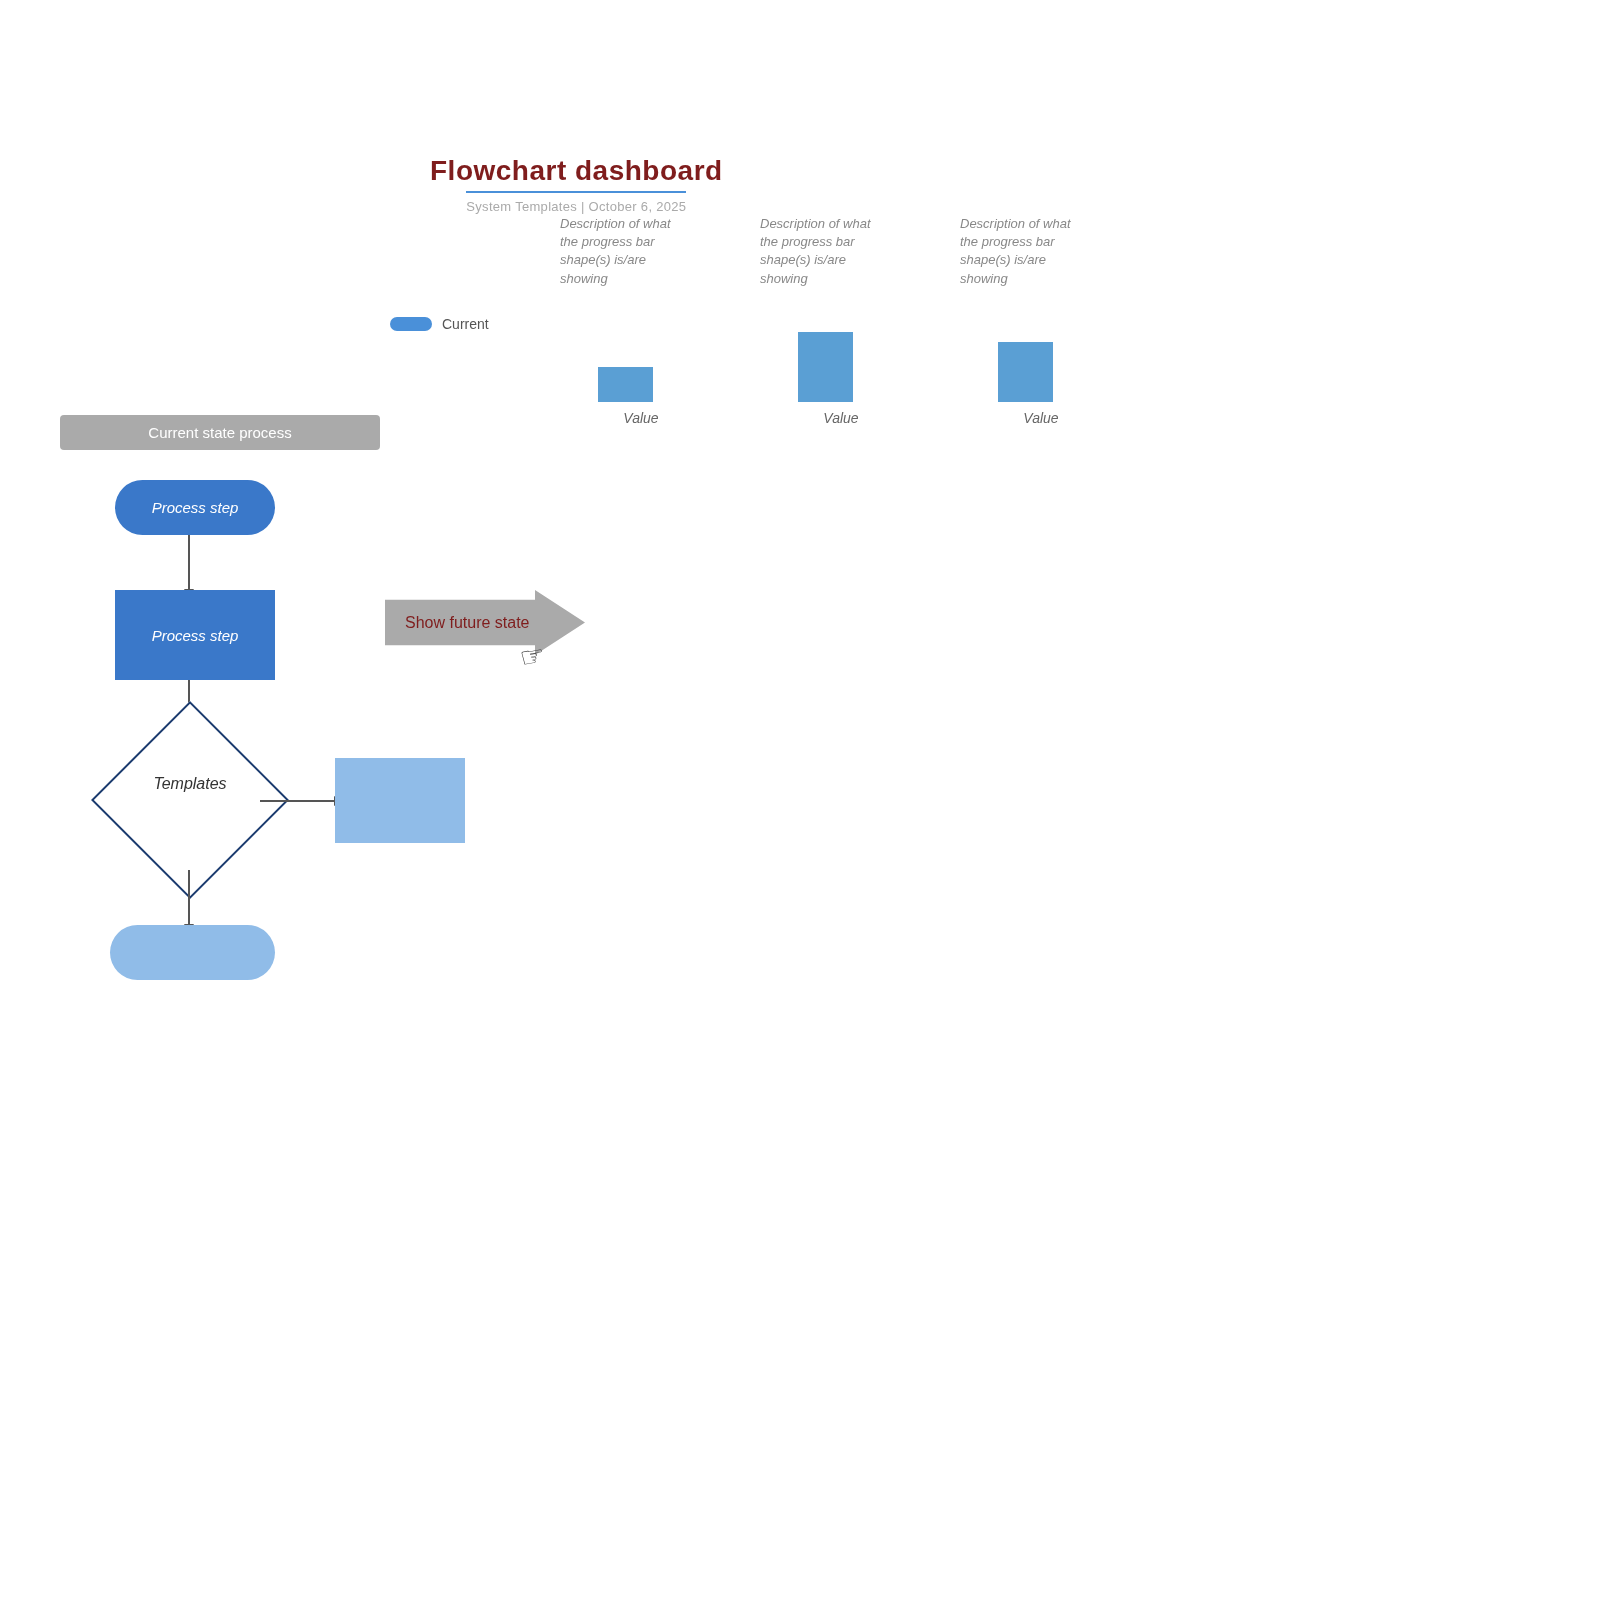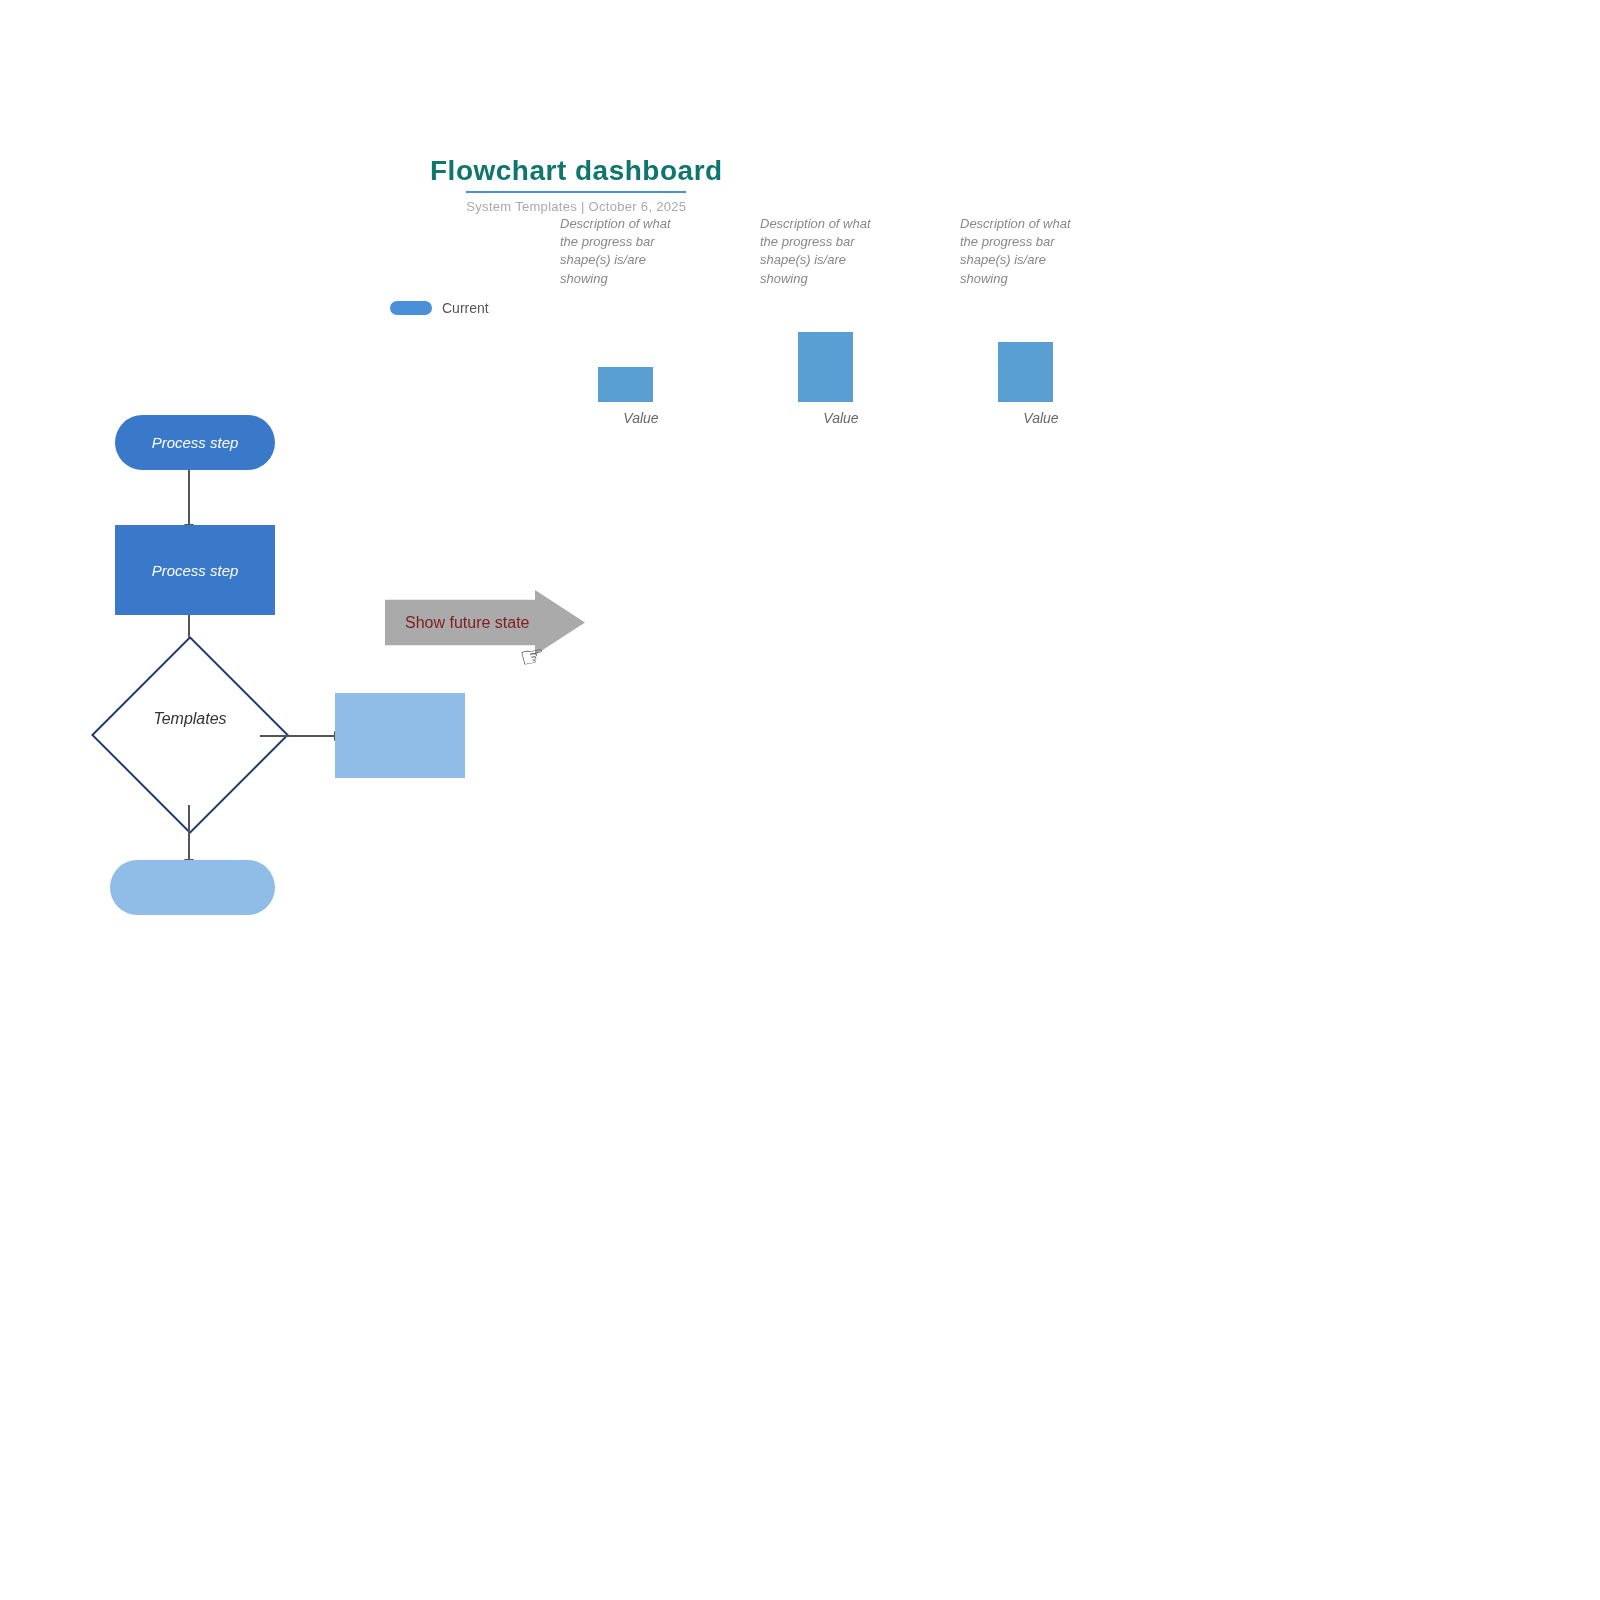--- a/index.html
+++ b/index.html
@@ -15,39 +15,39 @@
     
     .header {
       position: absolute;
       top: 155px;
       left: 430px;
       text-align: center;
     }
     .header-title {
       font-size: 28px;
       font-weight: 600;
-      color: #0f766e;
+      color: #7f1d1d;
       letter-spacing: 0.5px;
     }
     .header-underline {
       width: 220px;
       height: 2px;
       background: #4a90d9;
       margin: 4px auto 6px auto;
     }
     .header-subtitle {
       font-size: 13px;
       color: #aaa;
       letter-spacing: 0.3px;
     }
 
     
     .legend-bar {
       position: absolute;
-      top: 300px;
+      top: 316px;
       left: 390px;
       display: flex;
       align-items: center;
       gap: 10px;
     }
     .legend-pill {
       width: 42px;
       height: 14px;
       background: #4a90d9;
       border-radius: 7px;
@@ -354,20 +354,21 @@
       <div class="bar tall"></div>
     </div>
     <div class="chart-value-label">Value</div>
   </div>
 
 </div>
 
 <div class="flowchart-section">
 
   
+  <div class="current-state-label">Current state process</div>
 
   
   <div class="flowchart">
 
     <div class="process-step-1">
       <span>Process step</span>
     </div>
 
     <div class="arrow-down-1"></div>
 

